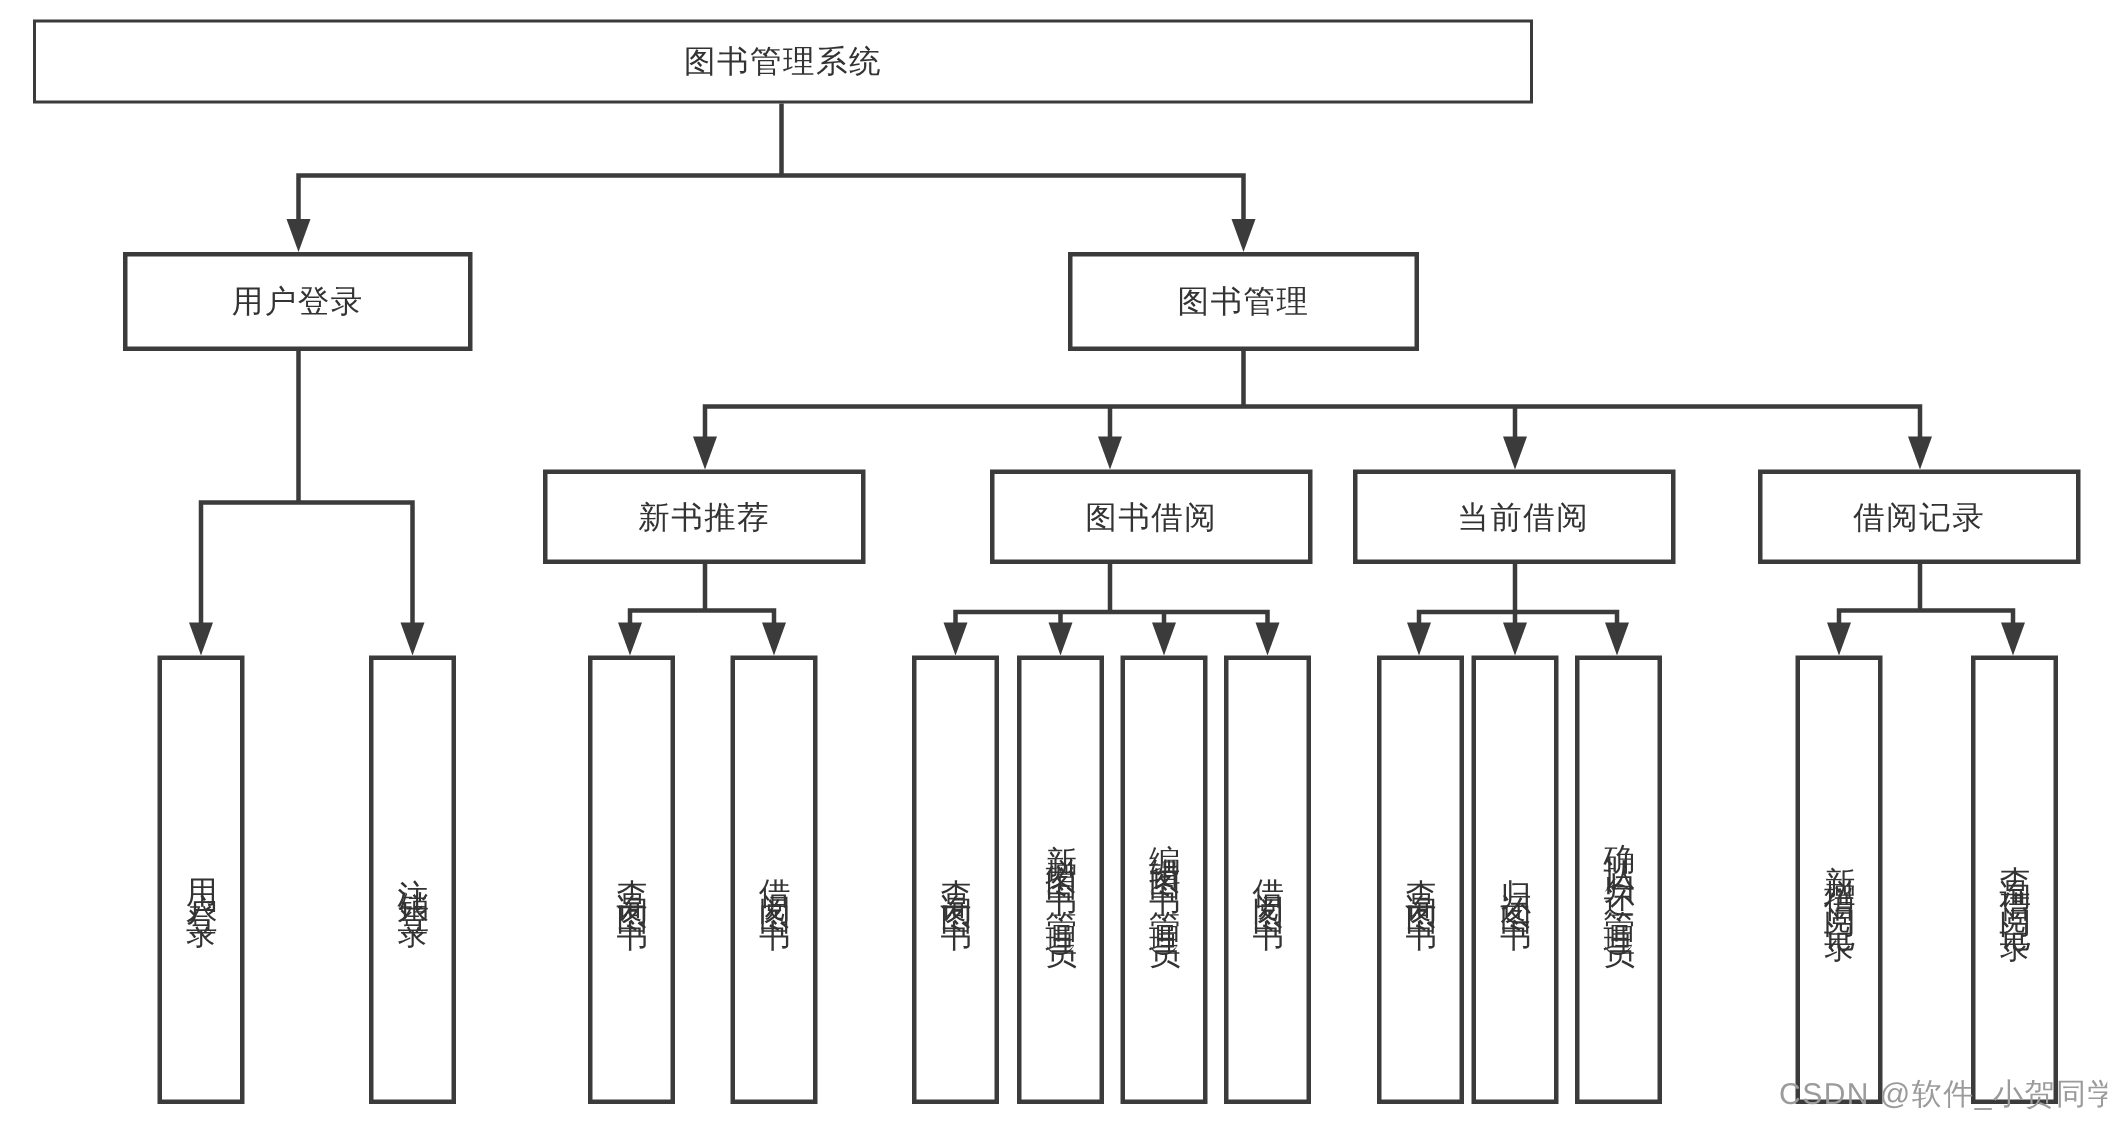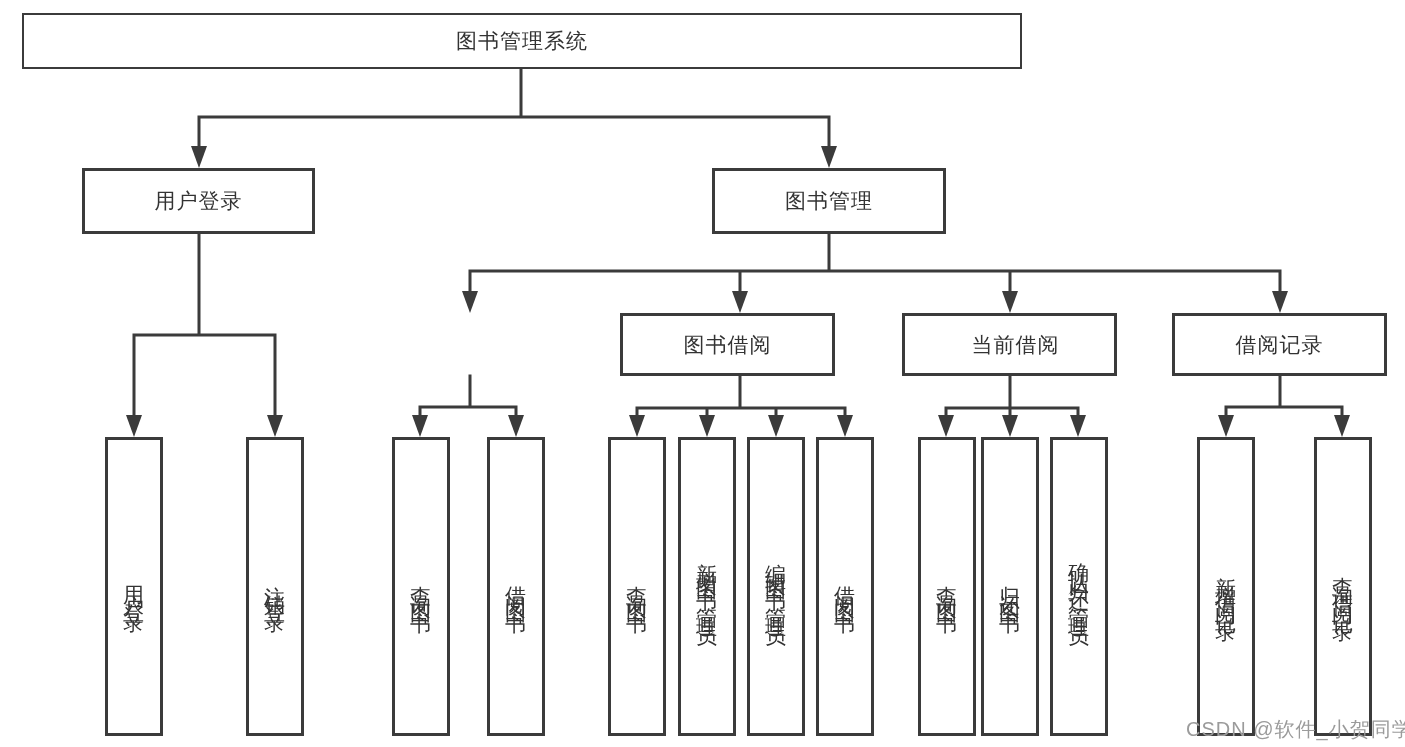--- a/index.html
+++ b/index.html
@@ -101,21 +101,24 @@
     <span class="hlabel">图书管理系统</span>
   </div>
 
   <div class="box l1-box" style="left:82px;width:233px;">
     <span class="hlabel">用户登录</span>
   </div>
   <div class="box l1-box" style="left:712px;width:234px;justify-content:center;">
     <span class="hlabel">图书管理</span>
   </div>
 
-  <div class="box l2-box" style="left:620px;">
+  <div class="box l2-box" style="left:362px;">
+    <span class="hlabel">新书推荐</span>
+  </div>
+  <div class="box l2-box" style="left:660px;">
     <span class="hlabel">图书借阅</span>
   </div>
   <div class="box l2-box" style="left:902px;padding-left:12px;">
     <span class="hlabel">当前借阅</span>
   </div>
   <div class="box l2-box" style="left:1172px;">
     <span class="hlabel">借阅记录</span>
   </div>
 
   <div class="box leaf" style="left:105px;">

